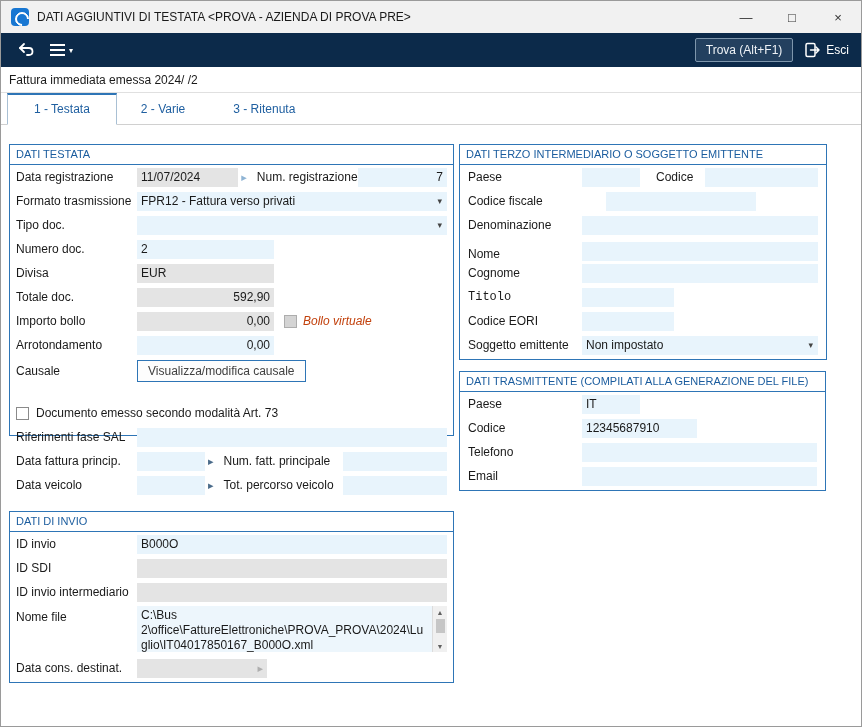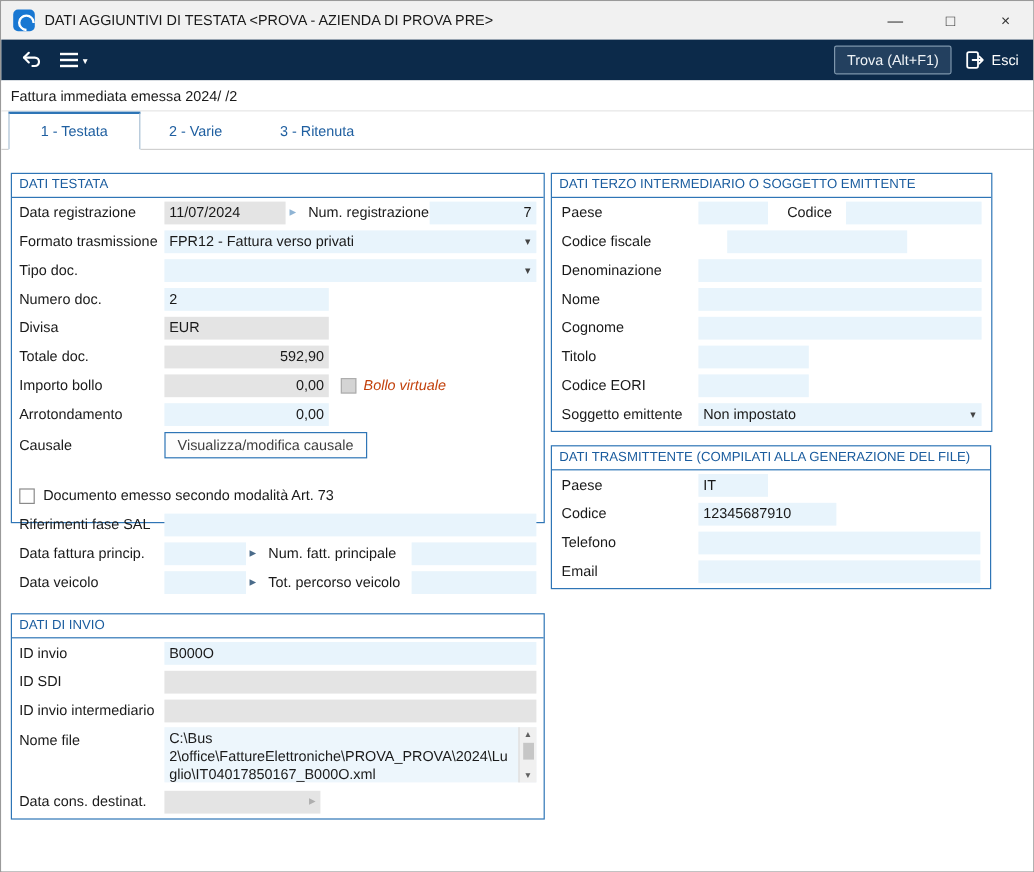--- a/index.html
+++ b/index.html
@@ -267,31 +267,31 @@
       <div class="row" style="padding:0 8px;gap:24px;">
         <span class="rlbl">Codice fiscale</span>
         <div class="fld" style="width:150px;"></div>
       </div>
 
       <div class="row" style="padding:0 8px;">
         <span class="rlbl">Denominazione</span>
         <div class="fld grow"></div>
       </div>
 
-      <div class="row" style="padding:0 8px;">
+      <div class="row" style="padding:0 8px;align-items:flex-end;">
         <span class="rlbl">Nome</span>
         <div class="fld grow"></div>
       </div>
 
       <div class="row" style="padding:0 8px;">
         <span class="rlbl">Cognome</span>
         <div class="fld grow"></div>
       </div>
 
-      <div class="row" style="padding:0 8px;">
+      <div class="row" style="padding:0 8px;font-family:Liberation Mono, monospace;">
         <span class="rlbl">Titolo</span>
         <div class="fld" style="width:92px;"></div>
       </div>
 
       <div class="row" style="padding:0 8px;">
         <span class="rlbl">Codice EORI</span>
         <div class="fld" style="width:92px;"></div>
       </div>
 
       <div class="row" style="padding:0 8px;">

